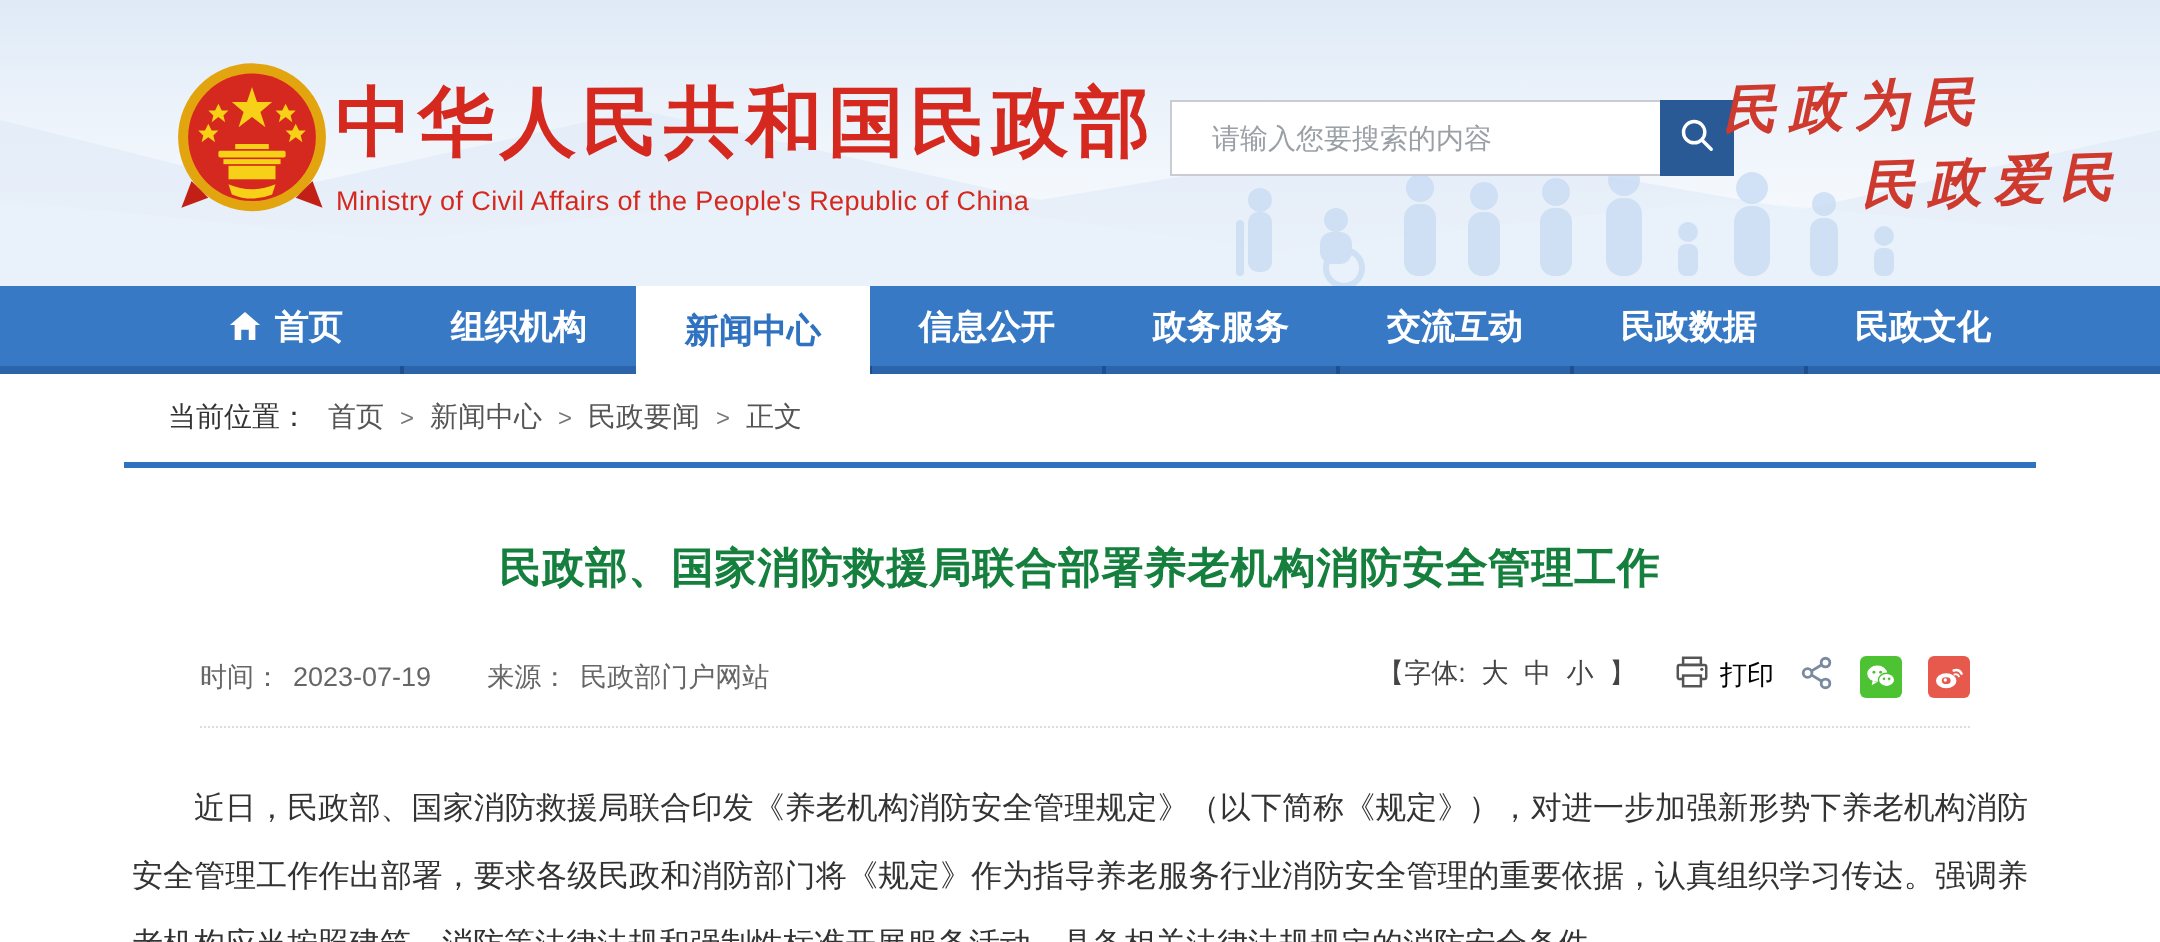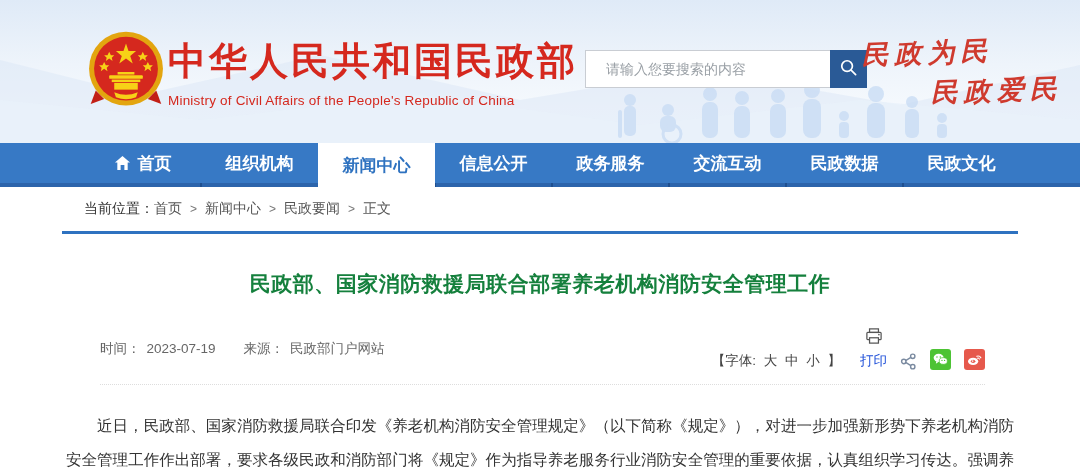--- a/index.html
+++ b/index.html
@@ -36,39 +36,39 @@
   .tab::after { content:''; position:absolute; left:-1px; bottom:-4px; width:2px; height:4px;
     background:#1f4f8f; }
   .tab:first-child::after { display:none; }
   .tab.active { background:#fff; color:#2e72c0; height:44px; z-index:3; }
   .tab.active::after { display:none; }
   .home-icon svg { display:block; }
 
   
   .breadcrumb { height:44px; display:flex; align-items:center; padding-left:84px;
     font-size:14px; color:#555; background:#fff; }
-  .breadcrumb .prefix { color:#333; }
+  .breadcrumb .prefix { color:#333; margin-right:10px; }
   .breadcrumb a { color:#555; text-decoration:none; cursor:pointer; }
   .breadcrumb .sep { margin:0 8px; color:#777; font-size:12px; }
 
   
   .card { margin:0 62px; width:956px; background:#fff; border-top:3px solid #2e72c0;
     min-height:240px; }
   .article-title { margin-top:36px; text-align:center; font-size:21px; font-weight:bold;
     color:#15803d; letter-spacing:.5px; }
   .meta-row { margin:30px 33px 0 38px; display:flex; justify-content:space-between;
     align-items:center; font-size:13.5px; color:#666; padding-bottom:14px;
     border-bottom:1px dotted #ddd; }
   .meta-left span { margin-right:6px;text-align:center; }
   .meta-left .gap { display:inline-block; width:16px; }
-  .meta-right { display:flex; align-items:flex-end; gap:7px; color:#444; }
+  .meta-right { display:flex; align-items:flex-start; gap:7px; color:#444; }
   .font-ctrl span { margin:0 2px; }
   .font-size-opt { cursor:pointer; }
   .print-btn { display:flex; align-items:center; gap:5px; margin-left:10px; cursor:pointer;
-    color:#1d4ed8;flex-direction:column; }
+    color:#000000; }
   .share-icon { margin-left:6px; cursor:pointer; display:flex; }
   .sq { width:21px; height:21px; border-radius:3px; display:flex; align-items:center;
     justify-content:center; cursor:pointer; margin-left:6px; }
   .sq.wechat { background:#4dc334; }
   .sq.weibo { background:#e6594c; }
   .article-body { margin:24px 4px 0 4px; font-size:15.5px; line-height:34px; color:#333;
     text-align:justify; text-indent:2em; }
 </style>
 </head>
 <body>

